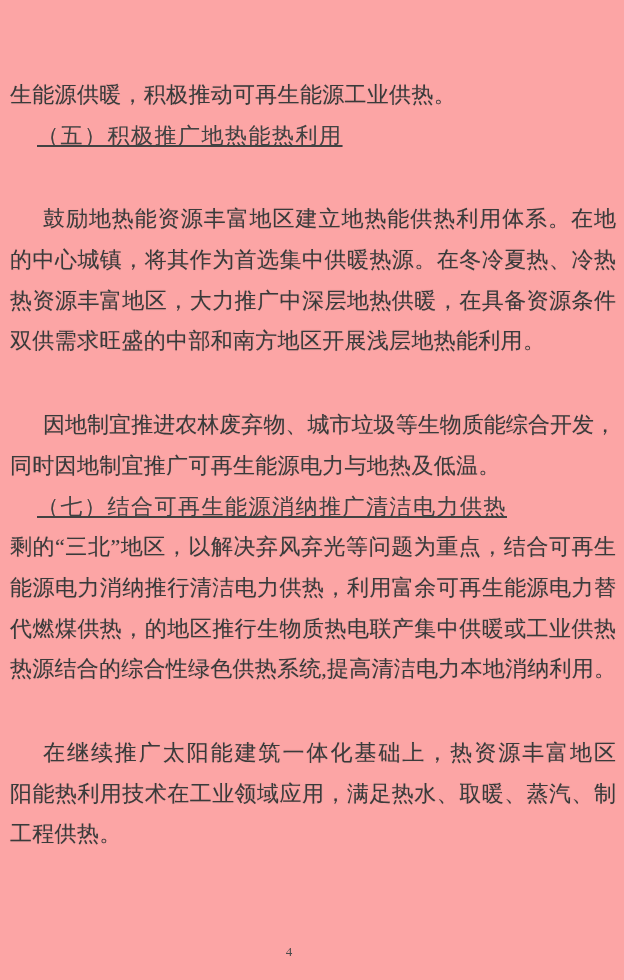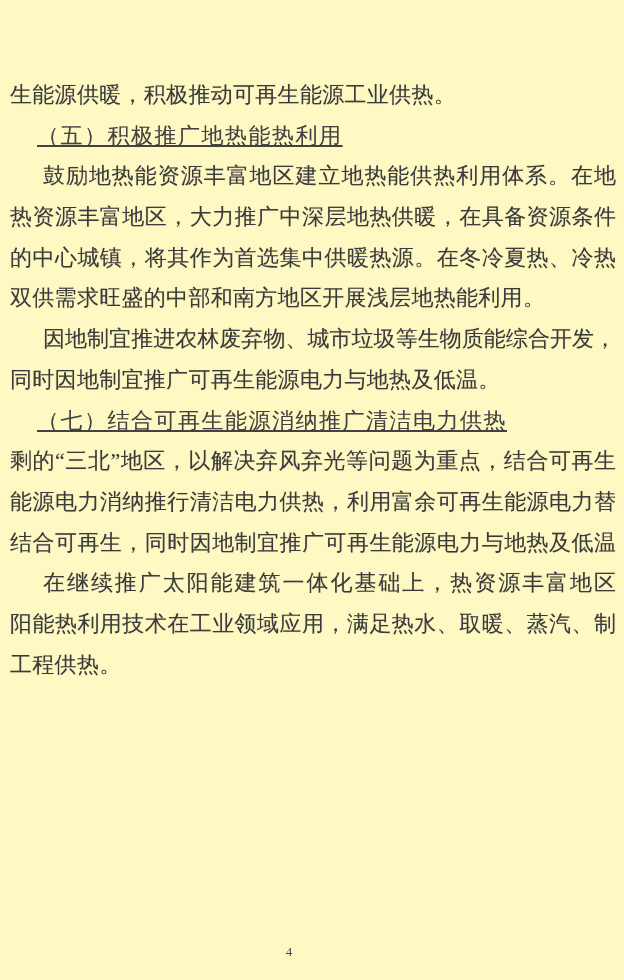--- a/index.html
+++ b/index.html
@@ -5,21 +5,21 @@
   html, body {
     margin: 0;
     padding: 0;
     background: #e8e8e8;
   }
   .page {
     position: relative;
     width: 624px;
     height: 980px;
     margin: 0 auto;
-    background: #fef9c3;
+    background: #fca5a5;
     overflow: hidden;
     font-family: "Liberation Serif", "DejaVu Serif", serif;
     color: #3a3a3a;
   }
   .textblock {
     position: absolute;
     top: 75px;
     left: 10px;
     right: 8px;
   }
@@ -34,21 +34,21 @@
     text-shadow: 0 0 1px rgba(90,90,90,0.35);
   }
   
   .j {
     white-space: normal;
     text-align: justify;
     text-align-last: justify;
     letter-spacing: 0;
   }
   
-  .indent { text-indent: 33px; }
+  .indent { text-indent: 33px; margin-top: 43px; }
   
   .heading {
     text-indent: 27px;
     letter-spacing: 1.5px;
     color: #424242;
     text-shadow: 0 0 0.5px rgba(90,90,90,0.3);
     text-decoration: underline;
   }
   .page-number {
     position: absolute;
@@ -62,27 +62,28 @@
   }
 </style>
 </head>
 <body>
 
 <div class="page">
   <div class="textblock">
     <div class="line">生能源供暖，积极推动可再生能源工业供热。</div>
     <div class="line heading">（五）积极推广地热能热利用</div>
     <div class="line j indent">鼓励地热能资源丰富地区建立地热能供热利用体系。在地</div>
+    <div class="line j">的中心城镇，将其作为首选集中供暖热源。在冬冷夏热、冷热</div>
     <div class="line j">热资源丰富地区，大力推广中深层地热供暖，在具备资源条件</div>
-    <div class="line j">的中心城镇，将其作为首选集中供暖热源。在冬冷夏热、冷热</div>
     <div class="line">双供需求旺盛的中部和南方地区开展浅层地热能利用。</div>
     <div class="line j indent">因地制宜推进农林废弃物、城市垃圾等生物质能综合开发，</div>
     <div class="line">同时因地制宜推广可再生能源电力与地热及低温。</div>
     <div class="line heading">（七）结合可再生能源消纳推广清洁电力供热</div>
     <div class="line j">剩的“三北”地区，以解决弃风弃光等问题为重点，结合可再生</div>
     <div class="line j">能源电力消纳推行清洁电力供热，利用富余可再生能源电力替</div>
-    <div class="line j">结合可再生，同时因地制宜推广可再生能源电力与地热及低温</div>
+    <div class="line j">代燃煤供热，的地区推行生物质热电联产集中供暖或工业供热</div>
+    <div class="line j">热源结合的综合性绿色供热系统,提高清洁电力本地消纳利用。</div>
     <div class="line j indent">在继续推广太阳能建筑一体化基础上，热资源丰富地区</div>
     <div class="line j">阳能热利用技术在工业领域应用，满足热水、取暖、蒸汽、制</div>
     <div class="line">工程供热。</div>
   </div>
   <div class="page-number">4</div>
 </div>
 
 </body></html>

